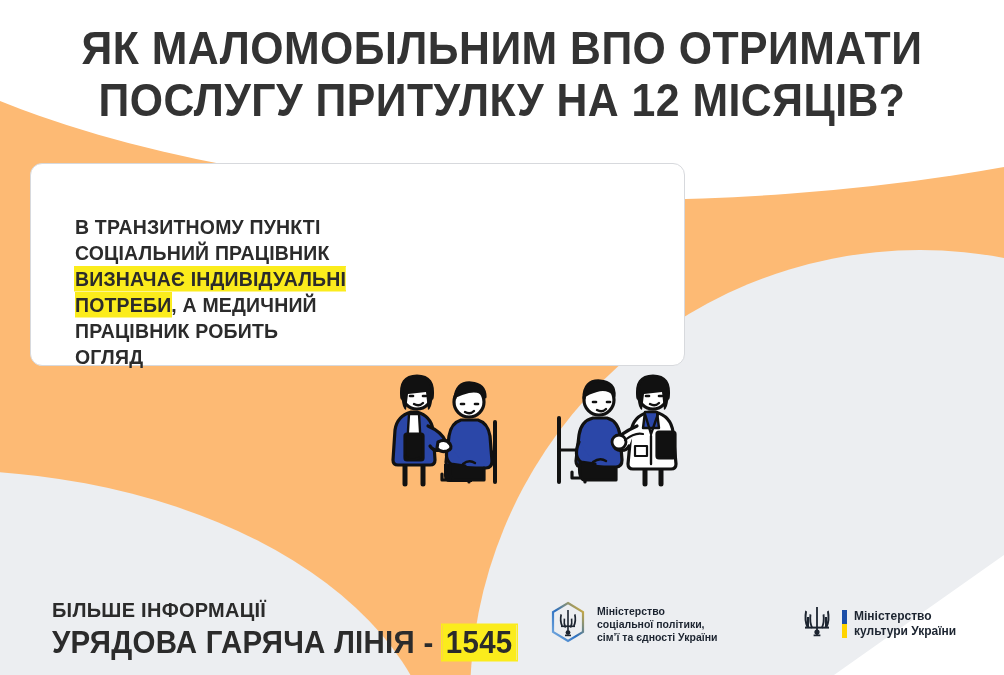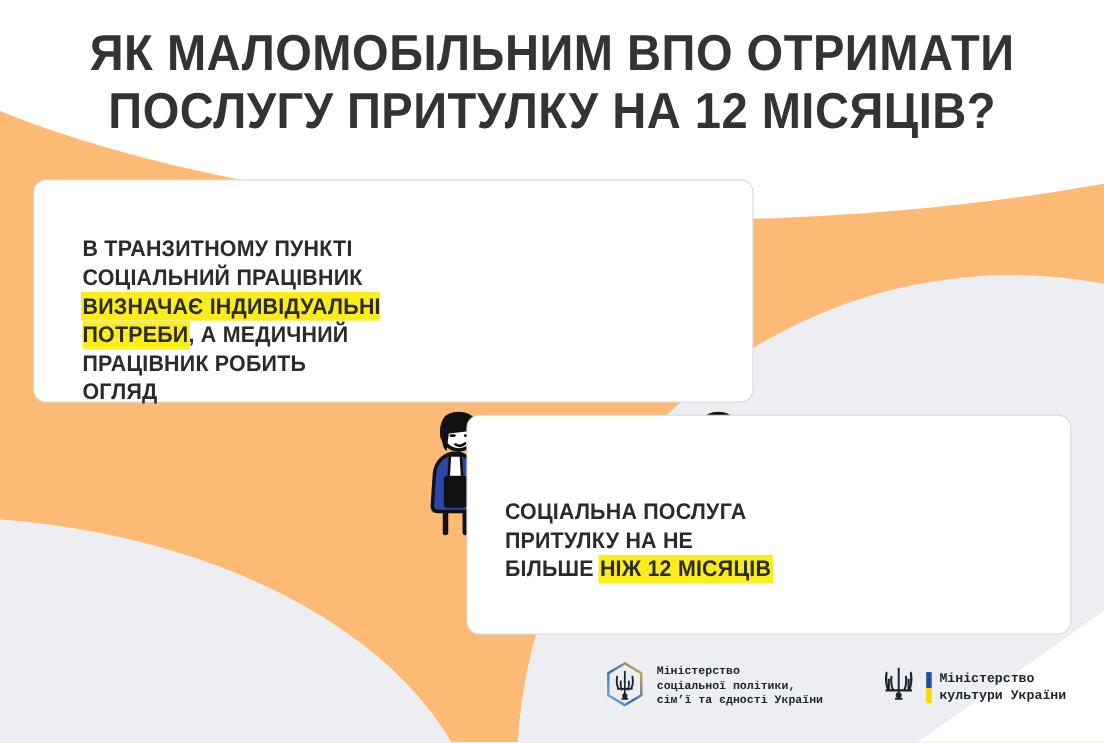--- a/index.html
+++ b/index.html
@@ -141,21 +141,21 @@
   .logo {
     position: absolute;
     display: flex;
     align-items: center;
   }
   #logo-social { left: 548px; top: 601px; }
   #logo-culture{ left: 800px; top: 605px; }
 
   .logo-text {
     color: #1c2430;
-    font-family: Liberation Mono, monospace;
+    font-family: Liberation Sans, sans-serif;
     font-size: 10.5px;
     line-height: 13px;
     font-weight: bold;
     white-space: pre-line;
   }
   #logo-social .logo-text { margin-left: 9px; }
   #logo-culture .logo-text { margin-left: 7px; font-size: 12px; line-height: 15px; }
 
   .logo-bar {
     width: 5px;
@@ -276,27 +276,27 @@
           <path d="M97 38 q-3 -22 15 -22 q18 0 15 22"></path>
           <path d="M105 36 l3 0" stroke-width="2.6"></path>
           <path d="M118 36 l3 0" stroke-width="2.6"></path>
           <path d="M109 44 q5 3 9 -1" stroke-width="2.4"></path>
         </g>
       </svg>
     </div>
   </div>
 
 
-  <div class="card" id="card-shelter">
-    <div class="card-text">
-      <span>СОЦІАЛЬНА ПОСЛУГА ПРИТУЛКУ НА НЕ БІЛЬШЕ </span><span class="hl">НІЖ 12 МІСЯЦІВ</span>
+
+  <div class="footer-info">
+    <div class="footer-line1">БІЛЬШЕ ІНФОРМАЦІЇ</div>
+    <div class="footer-line2">
+      <span>УРЯДОВА ГАРЯЧА ЛІНІЯ - </span><span class="hl">1545</span>
     </div>
-
   </div>
-
 
   <div class="logo" id="logo-social">
     <span>
       <svg width="40" height="42" viewBox="0 0 40 42">
         <defs>
           <linearGradient id="hexg" x1="0" y1="1" x2="1" y2="0">
             <stop offset="0%" stop-color="#7fb2e5"></stop>
             <stop offset="45%" stop-color="#2b6fc0"></stop>
             <stop offset="100%" stop-color="#e8b428"></stop>
           </linearGradient>

